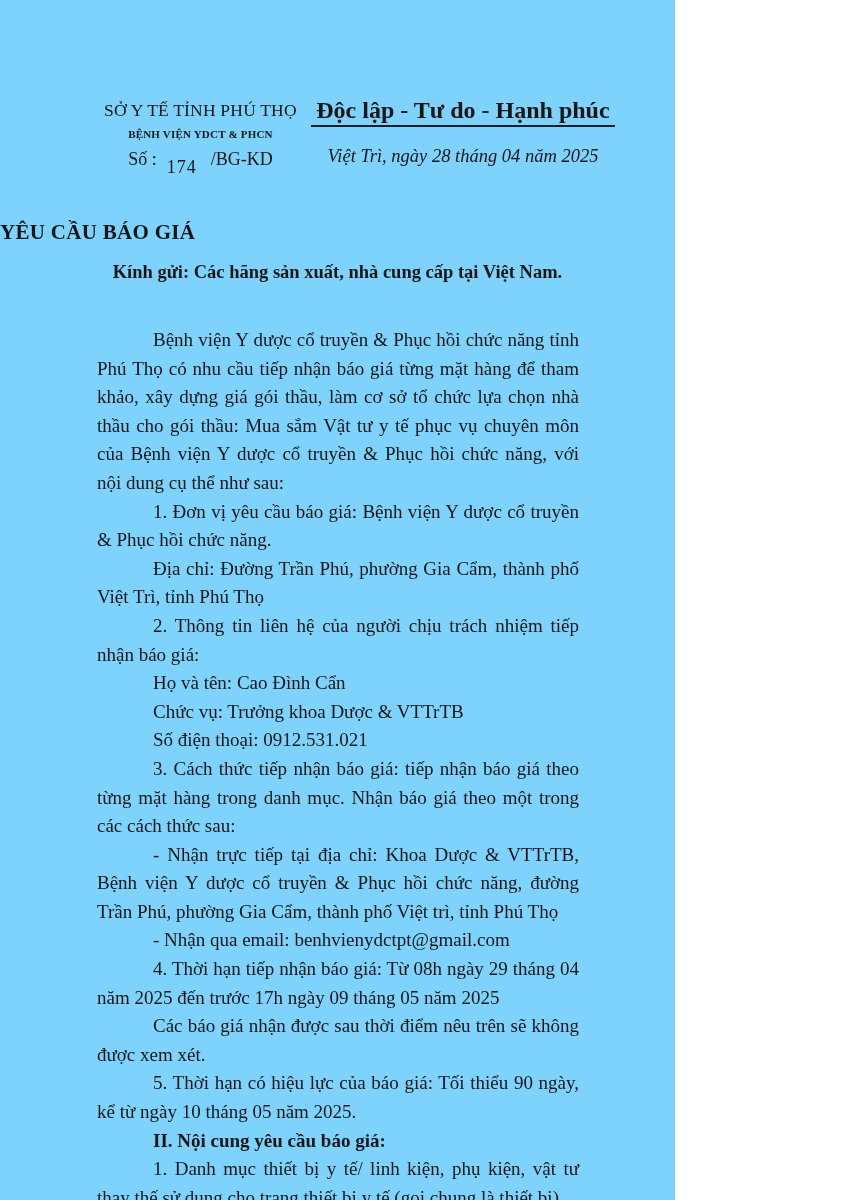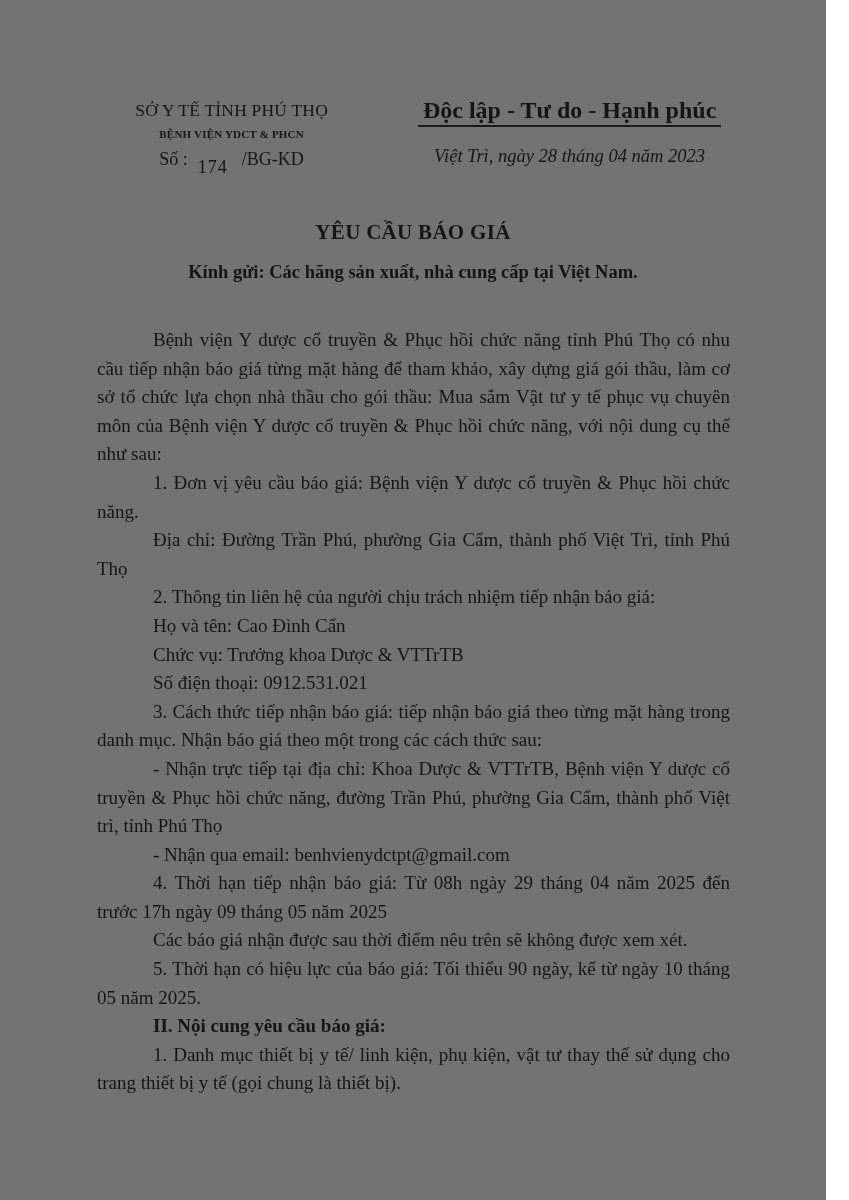--- a/index.html
+++ b/index.html
@@ -6,23 +6,23 @@
   html, body { background: #ffffff; }
   body {
     width: 849px;
     height: 1200px;
     font-family: "Liberation Serif", "DejaVu Serif", serif;
     color: #151515;
     position: relative;
     overflow: hidden;
   }
   .page {
-    width: 826px;
+    width: 675px;
     height: 1200px;
-    background: #737373;
+    background: #7dd3fc;
     position: relative;
   }
 
   
   .header {
     display: flex;
     justify-content: space-between;
     padding: 98px 58px 0 92px;
     align-items: flex-start;
   }
@@ -74,21 +74,21 @@
   .header-right .date-line {
     font-size: 18.5px;
     font-style: italic;
     margin-top: 17px;
     line-height: 24px;
     white-space: nowrap;
   }
 
   
   .title {
-    text-align: center;
+    text-align: left;
     font-size: 21px;
     font-weight: bold;
     margin-top: 49px;
     letter-spacing: 0.3px;
   }
   .salutation {
     text-align: center;
     font-size: 18.5px;
     font-weight: bold;
     margin-top: 17px;
@@ -117,21 +117,21 @@
   <div class="header">
     <div class="header-left">
       <div class="org-parent">SỞ Y TẾ TỈNH PHÚ THỌ</div>
       <div class="org-name">BỆNH VIỆN YDCT &amp; PHCN</div>
       <div class="doc-number-line"><span>Số :</span><span class="number">174</span><span>/BG-KD</span></div>
     </div>
     <div class="header-right">
       <div>
         <span class="national-motto-line2">Độc lập - Tư do - Hạnh phúc</span>
       </div>
-      <div class="date-line">Việt Trì, ngày 28 tháng 04 năm 2023</div>
+      <div class="date-line">Việt Trì, ngày 28 tháng 04 năm 2025</div>
     </div>
   </div>
 
   <div class="title">YÊU CẦU BÁO GIÁ</div>
   <div class="salutation">Kính gửi: Các hãng sản xuất, nhà cung cấp tại Việt Nam.</div>
 
   <div class="body-text">
     <p>Bệnh viện Y dược cổ truyền &amp; Phục hồi chức năng tỉnh Phú Thọ có nhu cầu tiếp nhận báo giá từng mặt hàng để tham khảo, xây dựng giá gói thầu, làm cơ sở tổ chức lựa chọn nhà thầu cho gói thầu: Mua sắm Vật tư y tế phục vụ chuyên môn của Bệnh viện Y dược cổ truyền &amp; Phục hồi chức năng, với nội dung cụ thể như sau:</p>
     <p>1. Đơn vị yêu cầu báo giá: Bệnh viện Y dược cổ truyền &amp; Phục hồi chức năng.</p>
     <p>Địa chỉ: Đường Trần Phú, phường Gia Cẩm, thành phố Việt Trì, tỉnh Phú Thọ</p>

